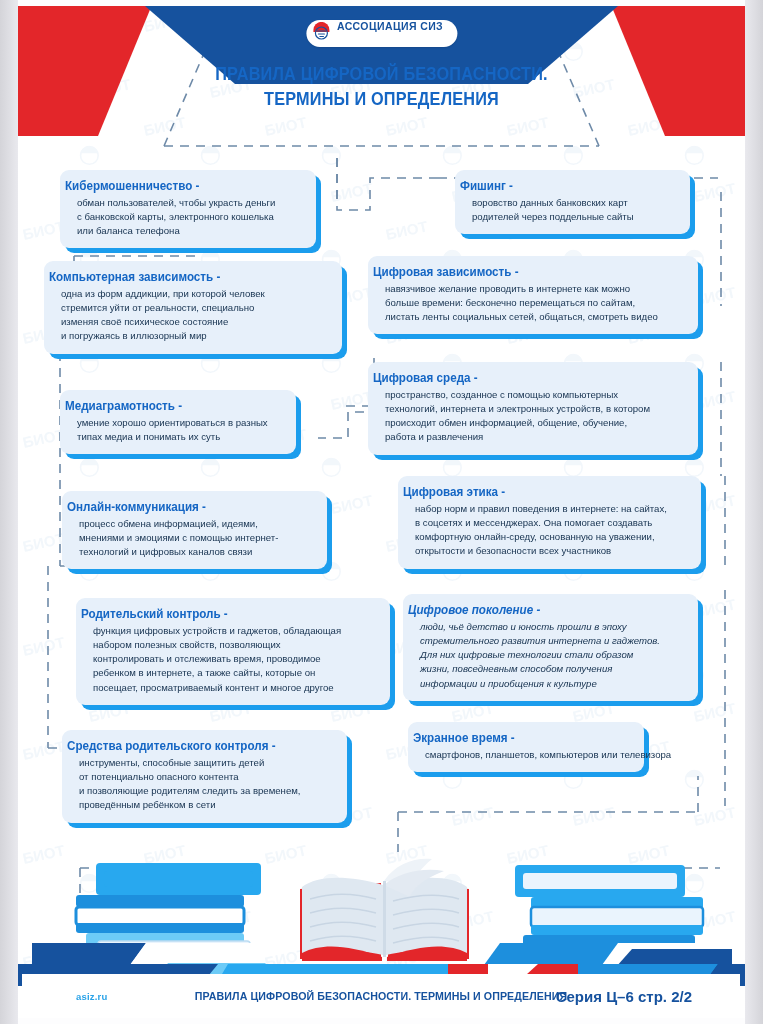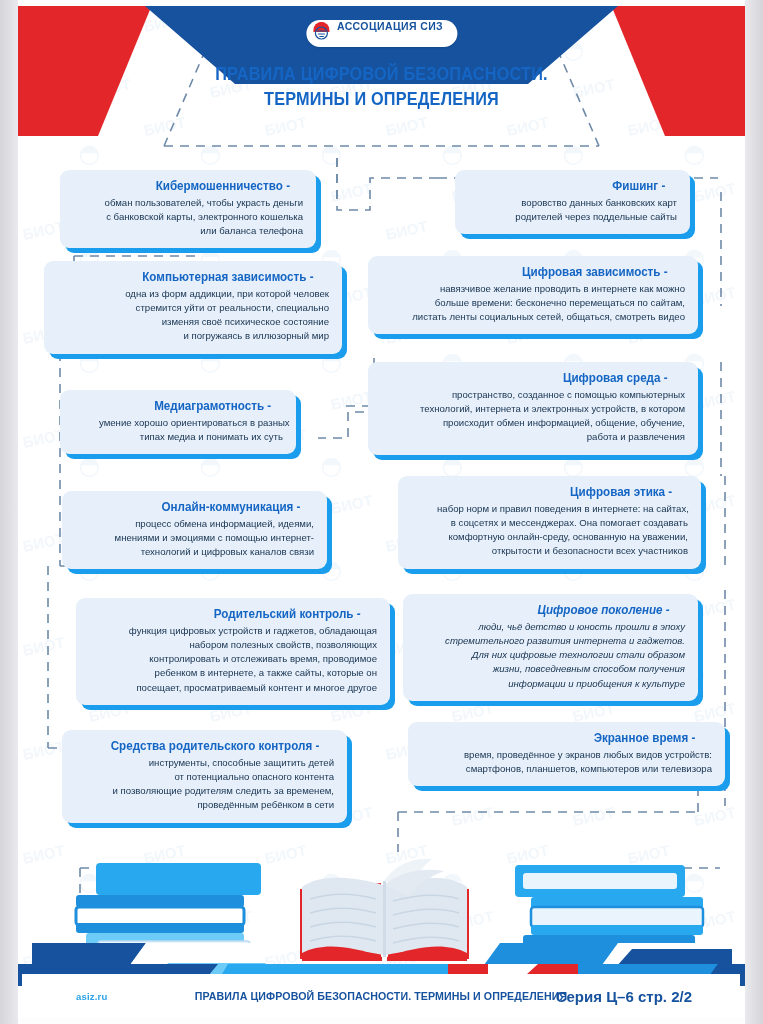--- a/index.html
+++ b/index.html
@@ -71,23 +71,22 @@
   
   .dashes{position:absolute;left:0;top:0;z-index:1;pointer-events:none;}
 
   
   .board{position:absolute;left:0;top:140px;width:727px;height:700px;z-index:2;}
   .card{
     position:absolute;
     background:#e7f0fa;
     border-radius:9px;
     box-shadow:5px 5px 0 0 #1b9ded;
-    padding:9px 13px 10px 27px;
+    padding:9px 13px 10px 5px;
     box-sizing:border-box;
-    text-align:right;
   }
   .card-term{
     color:#1566c4;
     font-weight:700;
     font-size:12.4px;
     line-height:1.2;
     margin:0 0 2px 0;
     transform:scaleX(.94);
     transform-origin:left center;
     white-space:nowrap;
@@ -325,24 +324,23 @@
       <div class="card" style="left:44px;top:584px;width:285px;">
         <p class="card-term">Средства родительского контроля -</p>
         <p class="card-def">
           <span>инструменты, способные защитить детей</span>
           <span>от потенциально опасного контента</span>
           <span>и позволяющие родителям следить за временем,</span>
           <span>проведённым ребёнком в сети</span>
         </p>
       </div>
 
-      <div class="card" style="left:390px;top:576px;width:317px;">
+      <div class="card" style="left:390px;top:576px;width:236px;">
         <p class="card-term">Экранное время -</p>
         <p class="card-def">
-          <span>время, проведённое у экранов любых видов устройств:</span>
           <span>смартфонов, планшетов, компьютеров или телевизора</span>
         </p>
       </div>
 
     </div>
 
     <svg class="books" width="727" height="125" viewBox="0 0 727 125">
 
       <g>
         <rect x="78" y="12" width="165" height="32" rx="4" fill="#28a8ef"></rect>

